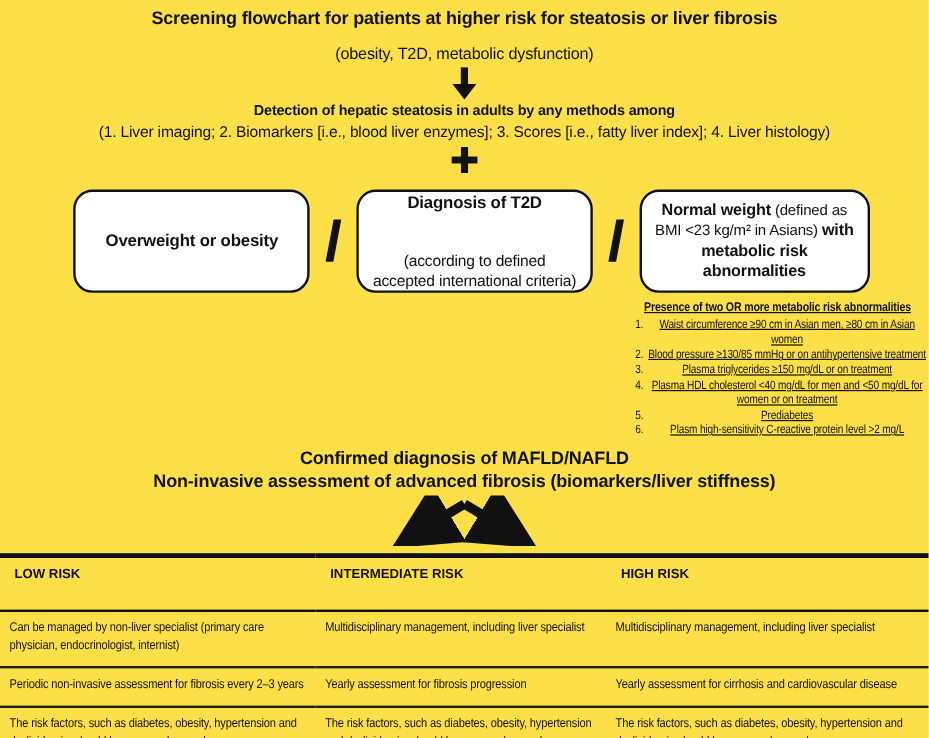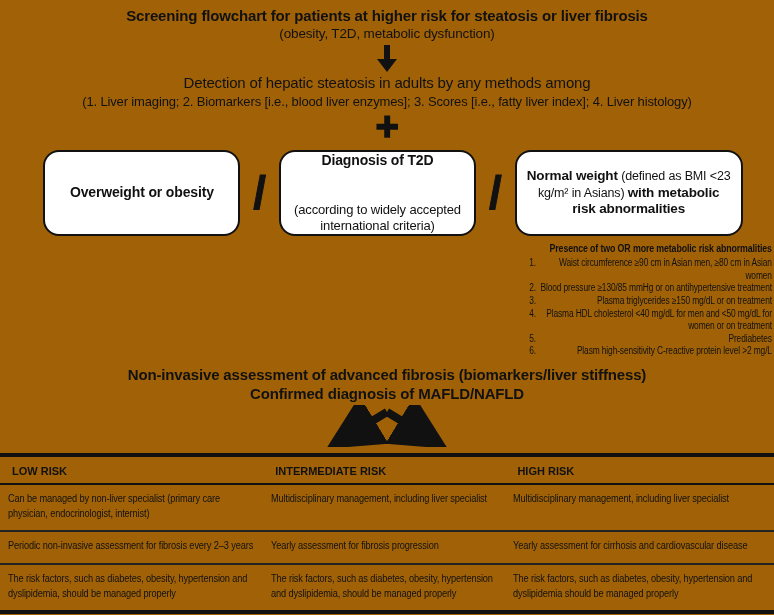--- a/index.html
+++ b/index.html
@@ -1,65 +1,65 @@
 <!DOCTYPE html>
 <html><head>
 <meta charset="utf-8">
 <style>
   * { box-sizing: border-box; margin: 0; padding: 0; }
   html, body { background: #ffffff; }
   body { font-family: "Liberation Sans", sans-serif; color: #111; }
   .page {
     position: relative; width: 774px; height: 615px; margin: 0 auto;
-    background: #a16207; overflow: hidden; text-align: center; letter-spacing: -0.15px;
+    background: #fde047; overflow: hidden; text-align: center; letter-spacing: -0.15px;
   }
   .title { padding-top: 7px; font-size: 15px; font-weight: bold; }
-  .subtitle { margin-top: 2px; font-size: 13.5px; }
+  .subtitle { margin-top: 13px; font-size: 13.5px; }
   .arrow-down-wrap { margin-top: 4px; height: 28px; }
-  .detect-heading { margin-top: 1px; font-size: 15px; font-weight: normal; }
+  .detect-heading { margin-top: 1px; font-size: 12px; font-weight: bold; }
   .detect-methods { margin-top: 3px; font-size: 13px; }
   .plus-glyph {
     margin-top: 2px; height: 32px; font-size: 40px; font-weight: bold;
     line-height: 30px; -webkit-text-stroke: 1.5px #111;
   }
   .box-row { margin-top: 7px; display: flex; justify-content: center; align-items: center; padding-left: 12px; }
   .criteria-box {
     border: 2.5px solid #111; border-radius: 16px; background: #fff;
     height: 86px; display: flex; flex-direction: column; justify-content: center;
     padding: 4px 10px; font-size: 13px; line-height: 1.25;
   }
   .criteria-box .bold { font-weight: bold; font-size: 14px; }
   .box-1 { width: 197px; }
   .box-2 { width: 197px; gap: 32px; }
-  .box-3 { width: 228px; font-size: 12.5px; align-items: flex-end; }
+  .box-3 { width: 192px; font-size: 12.5px; align-items: flex-end; }
   .box-3 .inline-mix .bold { font-size: 13.5px; }
   .slash-glyph {
     font-size: 46px; font-weight: bold; line-height: 1; margin: 0 13px;
     -webkit-text-stroke: 1px #111;
   }
   .metabolic {
-    margin: 6px 2px 0 auto; width: 248px; text-align: right;
+    margin: 6px 2px 0 auto; width: 248px; text-align: center; text-decoration: underline;
   }
   .metabolic-inner {
     transform: scaleX(0.84); transform-origin: 0 0; width: 119%;
     font-size: 10px; line-height: 1.26;
   }
   .met-heading { font-size: 10.5px; font-weight: bold; margin-bottom: 2px; }
   .metabolic ol { padding-left: 17px; }
   .metabolic li { padding-left: 2px; }
   .confirmed { margin-top: 7px; font-size: 15px; font-weight: bold; line-height: 1.3; }
   .div-arrows-wrap { margin-top: 1px; height: 42px; }
   .risk-table {
     width: 100%; border-collapse: collapse; margin-top: 6px;
     border-top: 4px solid #111; border-bottom: 4px solid #111;
     text-align: left;
   }
   .risk-table th {
     font-size: 11px; font-weight: bold; letter-spacing: 0;
-    padding: 8px 6px 6px 12px; border-bottom: 2.5px solid #111;
+    padding: 8px 6px 23px 12px; border-bottom: 2.5px solid #111;
   }
   .risk-table td {
     font-size: 10.5px; vertical-align: top;
     padding: 6px 6px 9px 8px; border-bottom: 2px solid #222;
   }
   .risk-table tr.row-3 td { border-bottom: 1px dashed #888; }
   .col-low { width: 34%; }
   .col-mid { width: 31.3%; }
   .col-high { width: 34.7%; }
   .cell-squeeze { transform: scaleX(0.88); transform-origin: 0 0; width: 113.6%; line-height: 1.45; }
@@ -84,21 +84,21 @@
 
   <div class="plus-glyph">+</div>
 
   <div class="box-row">
     <div class="criteria-box box-1">
       <span class="bold">Overweight or obesity</span>
     </div>
     <div class="slash-glyph">/</div>
     <div class="criteria-box box-2">
       <span class="bold">Diagnosis of T2D</span>
-      <span>(according to widely accepted international criteria)</span>
+      <span>(according to defined accepted international criteria)</span>
     </div>
     <div class="slash-glyph">/</div>
     <div class="criteria-box box-3">
       <span class="inline-mix"><span class="bold">Normal weight</span><span> (defined as BMI &lt;23 kg/m² in Asians) </span><span class="bold">with metabolic risk abnormalities</span></span>
     </div>
   </div>
 
   <div class="metabolic">
     <div class="metabolic-inner">
       <div class="met-heading">Presence of two OR more metabolic risk abnormalities</div>
@@ -107,22 +107,22 @@
         <li>Blood pressure ≥130/85 mmHg or on antihypertensive treatment</li>
         <li>Plasma triglycerides ≥150 mg/dL or on treatment</li>
         <li>Plasma HDL cholesterol &lt;40 mg/dL for men and &lt;50 mg/dL for women or on treatment</li>
         <li>Prediabetes</li>
         <li>Plasm high-sensitivity C-reactive protein level &gt;2 mg/L</li>
       </ol>
     </div>
   </div>
 
   <div class="confirmed">
+    <div>Confirmed diagnosis of MAFLD/NAFLD</div>
     <div>Non-invasive assessment of advanced fibrosis (biomarkers/liver stiffness)</div>
-    <div>Confirmed diagnosis of MAFLD/NAFLD</div>
   </div>
 
   <div class="div-arrows-wrap">
     <svg width="150" height="42" viewBox="0 0 150 42" aria-hidden="true">
       <defs>
         <marker id="ah" markerWidth="7" markerHeight="7" refX="4.4" refY="3.5" orient="auto">
           <path d="M0,0 L7,3.5 L0,7 Z" fill="#111"></path>
         </marker>
       </defs>
       <path d="M75 7 L32 33" stroke="#111" stroke-width="8" fill="none" marker-end="url(#ah)"></path>

